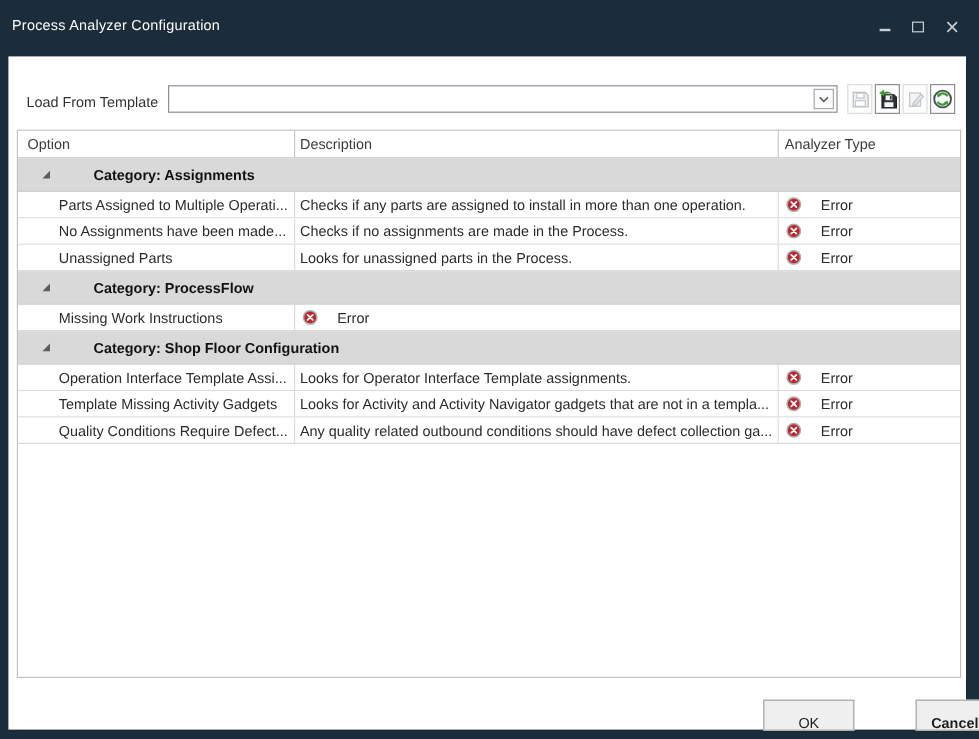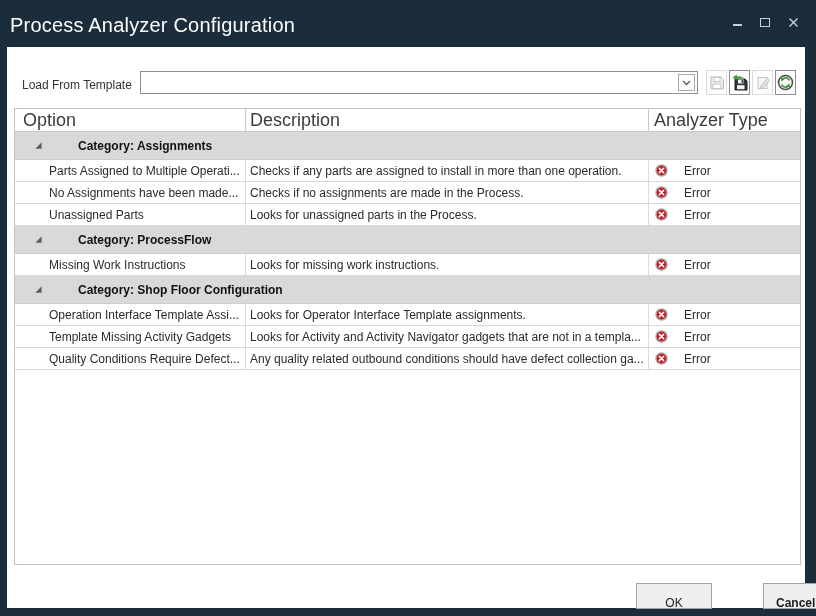--- a/index.html
+++ b/index.html
@@ -6,38 +6,38 @@
   *{box-sizing:border-box;}
   .window{
     position:relative;width:816px;height:616px;
     background:var(--titlebar-bg,#1b2c3b);
     font-family:"Liberation Sans",sans-serif;
     -webkit-font-smoothing:antialiased;
     overflow:hidden;
   }
   
   .titlebar{position:absolute;left:0;top:0;width:816px;height:47px;}
-  .title{position:absolute;left:10px;top:14px;color:#fdfdfd;font-size:20px;font-weight:400;letter-spacing:.2px;}
+  .title{position:absolute;left:10px;top:14px;color:#fdfdfd;font-size:12px;font-weight:400;letter-spacing:.2px;}
   .chrome{position:absolute;right:14px;top:10px;display:flex;gap:10px;align-items:center;height:24px;}
   .chrome-btn{width:18px;height:20px;display:flex;align-items:center;justify-content:center;cursor:default;}
   .glyph-min{width:9px;height:2px;background:#c9d0d6;margin-top:6px;}
   .glyph-max{width:10px;height:9px;border:1px solid #c9d0d6;}
   
   .content{position:absolute;left:7px;top:47px;width:798px;height:561px;background:#ffffff;}
   
   .tb-label{position:absolute;left:15px;top:31px;font-size:12px;color:#333;}
   .combo{position:absolute;left:133px;top:24px;width:558px;height:23px;border:1px solid #8a9097;background:#fff;display:flex;}
   .combo input{flex:1;border:none;outline:none;padding:0 4px;font-size:12px;font-family:inherit;background:transparent;}
   .combo-btn{width:17px;height:17px;margin:2px;border:1px solid #a9a9a9;background:#fbfbfb;display:flex;align-items:center;justify-content:center;}
   .tool-btn{position:absolute;top:23px;width:21px;height:25px;border:1px solid #8f8f8f;background:#fdfdfd;display:flex;align-items:center;justify-content:center;padding:0;}
   .tool-btn.disabled{border-color:#dcdcdc;}
   
   .grid{position:absolute;left:7px;top:61px;width:787px;height:457px;border:1px solid #c3c3c3;background:#fff;overflow:hidden;}
   .g-header{display:flex;height:23px;border-bottom:1px solid #c8c8c8;background:#fff;}
-  .g-header .hc{font-size:18px;color:#3c3c3c;display:flex;align-items:center;}
+  .g-header .hc{font-size:12px;color:#3c3c3c;display:flex;align-items:center;}
   .hc-option{width:231px;padding-left:8px;border-right:1px solid #c8c8c8;}
   .hc-desc{width:403px;padding-left:4px;border-right:1px solid #c8c8c8;}
   .hc-type{flex:1;padding-left:5px;}
   .category-row{display:flex;align-items:center;height:28px;background:var(--category-bg,#d9d9d9);border-bottom:1px solid #cfcfcf;gap:28px;}
   .category-row .tri{margin-left:19px;margin-right:7px;display:flex;}
   .category-row .cat-label{font-size:12px;font-weight:bold;color:#111;}
   .data-row{display:flex;height:22px;border-bottom:1px solid #d9d9d9;background:#fff;}
   .cell{font-size:12px;color:#2b2b2b;display:flex;align-items:center;overflow:hidden;white-space:nowrap;}
   .c-option{width:231px;padding-left:34px;border-right:1px solid #dcdcdc;}
   .c-desc{width:403px;padding-left:4px;border-right:1px solid #dcdcdc;}
@@ -170,21 +170,20 @@
     <span class="tri">
       <svg width="9" height="9" viewBox="0 0 10 10">
                 <path d="M1.5 8.5 L8.5 8.5 L8.5 1.5 Z" fill="#5d5d5d"></path>
               </svg>
     </span>
     <span class="cat-label">Category: ProcessFlow</span>
   </div>
 
   <div class="data-row">
     <div class="cell c-option">Missing Work Instructions</div>
-    <div class="cell c-desc">Looks for missing work instructions.</div>
     <div class="cell c-type">
       <svg width="13" height="13" viewBox="0 0 14 14">
         <circle cx="7" cy="7" r="6" fill="#c1252c" stroke="#a9abad" stroke-width="1.4"></circle>
         <path d="M4.7 4.7 L9.3 9.3 M9.3 4.7 L4.7 9.3" stroke="#fff" stroke-width="1.6" stroke-linecap="round"></path>
       </svg>
       <span>Error</span>
     </div>
   </div>
 
   <div class="category-row">

